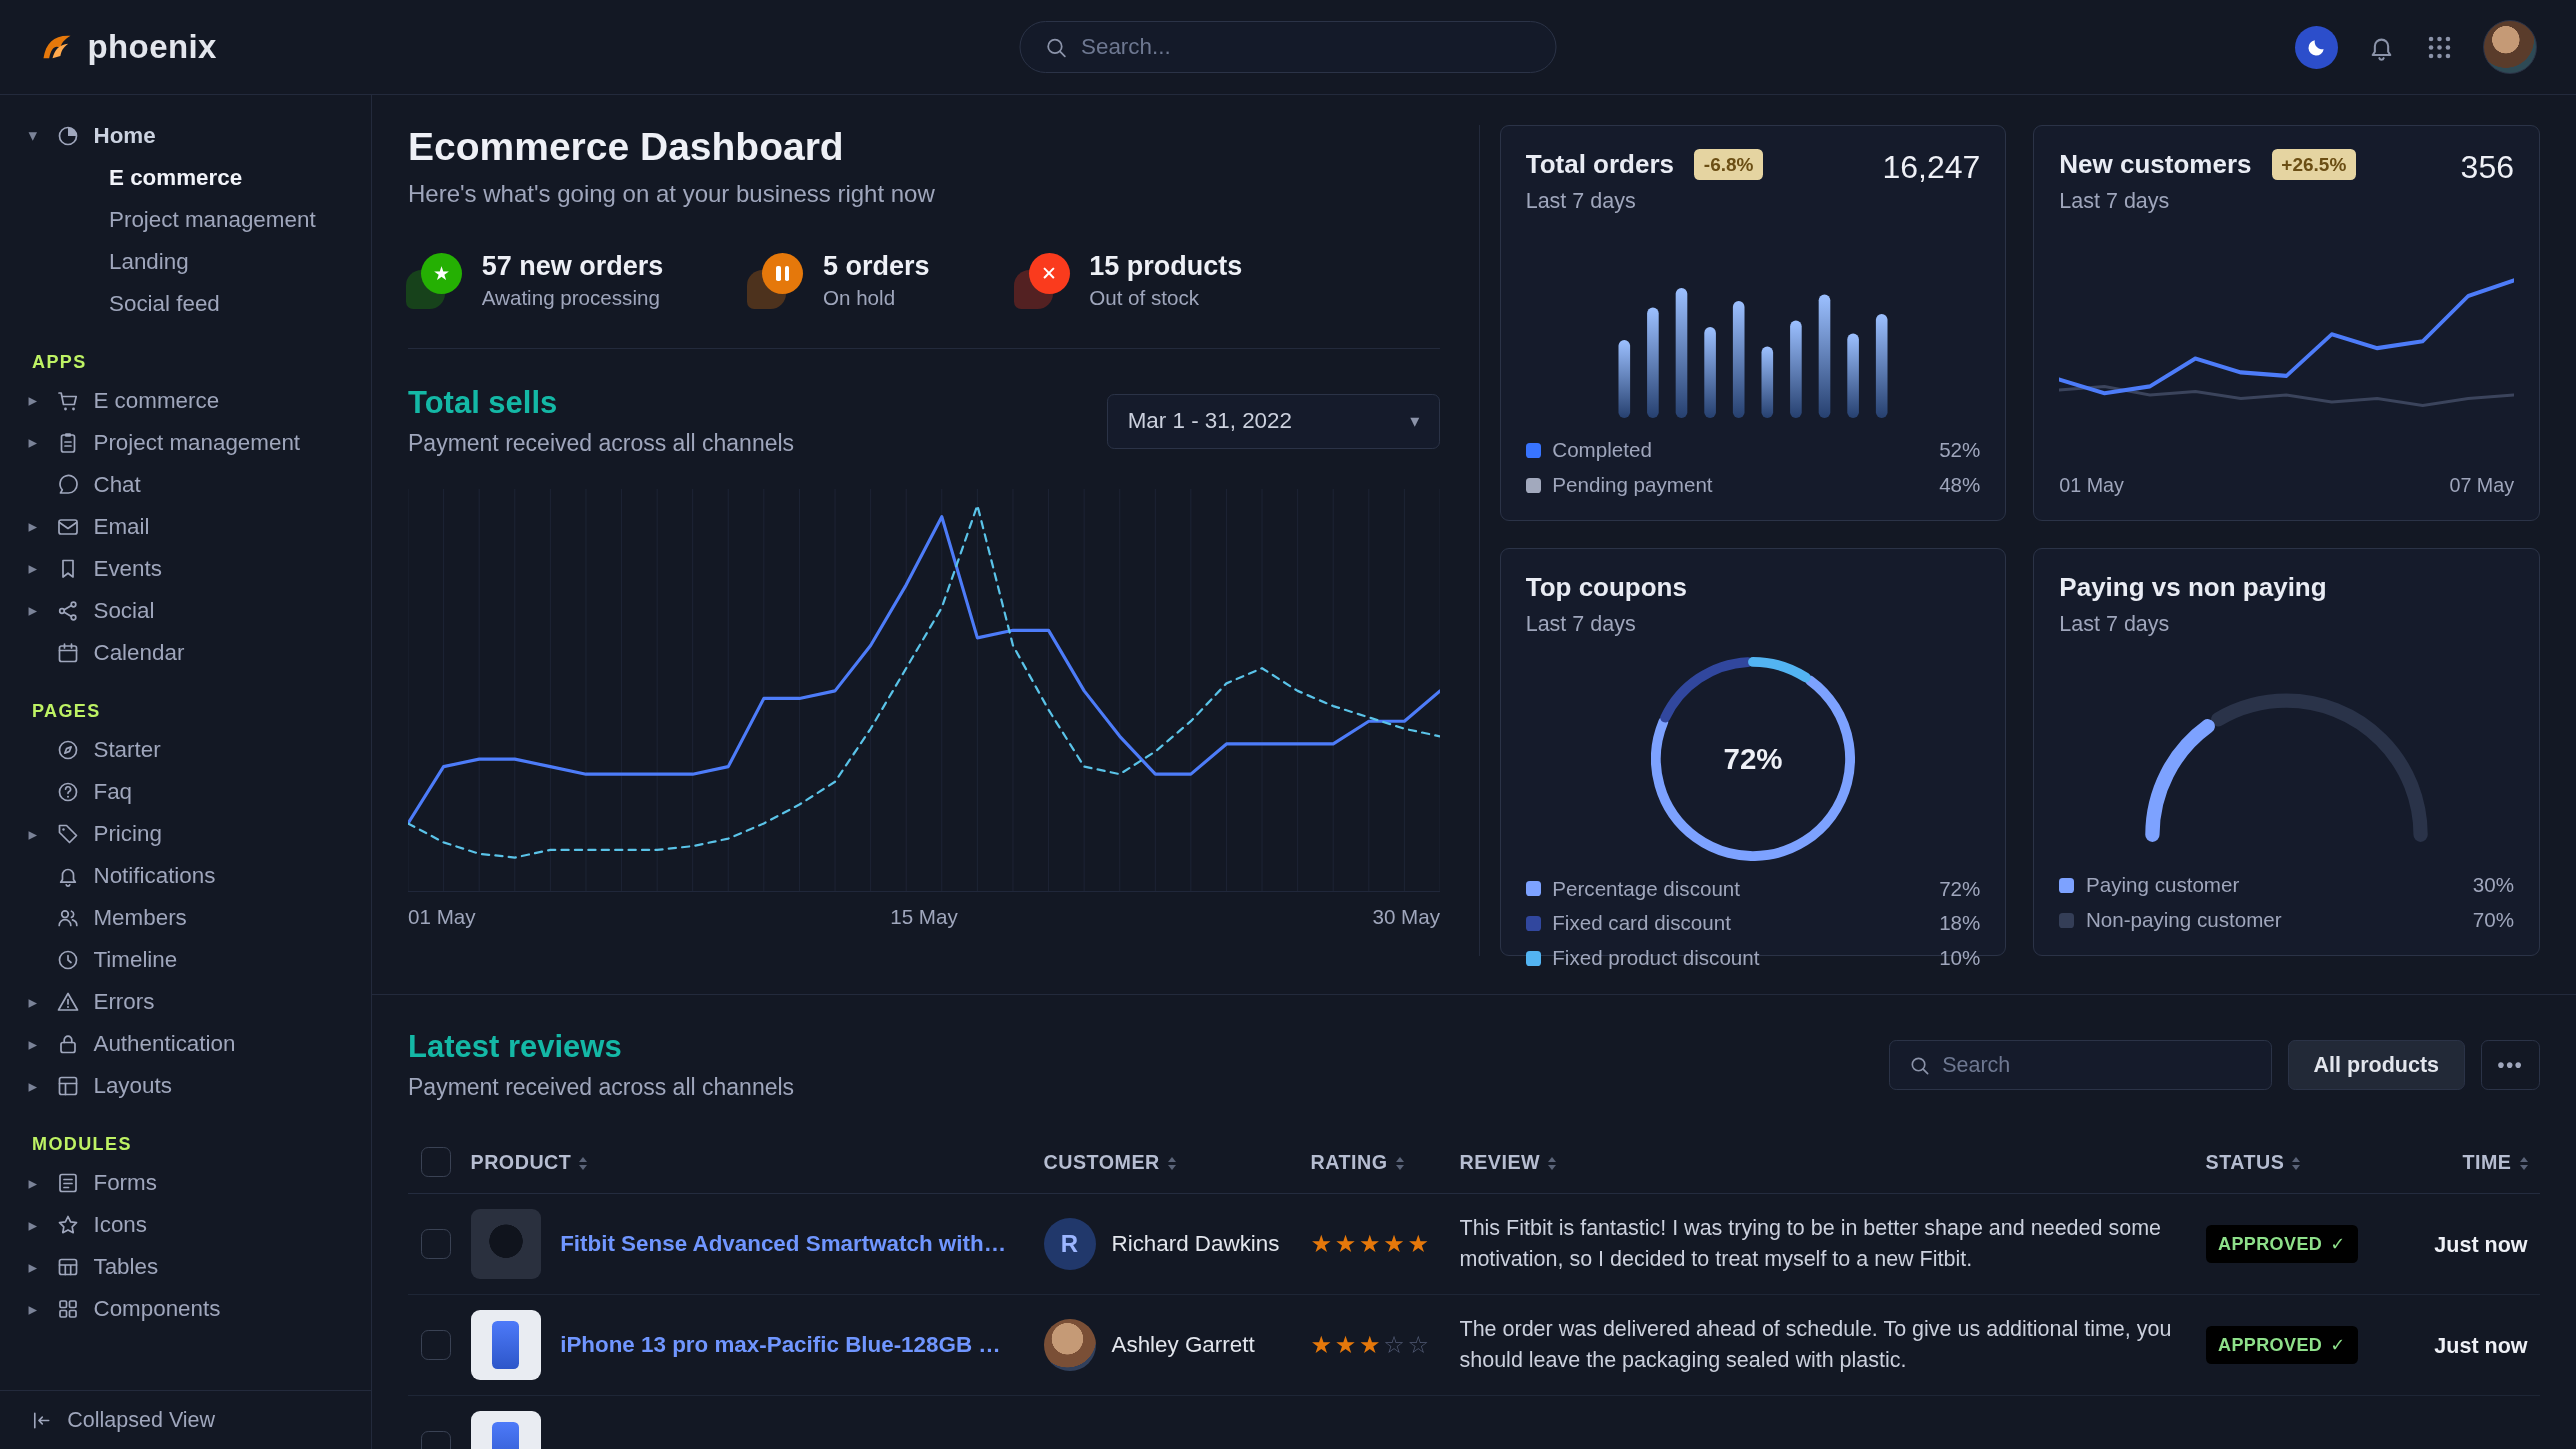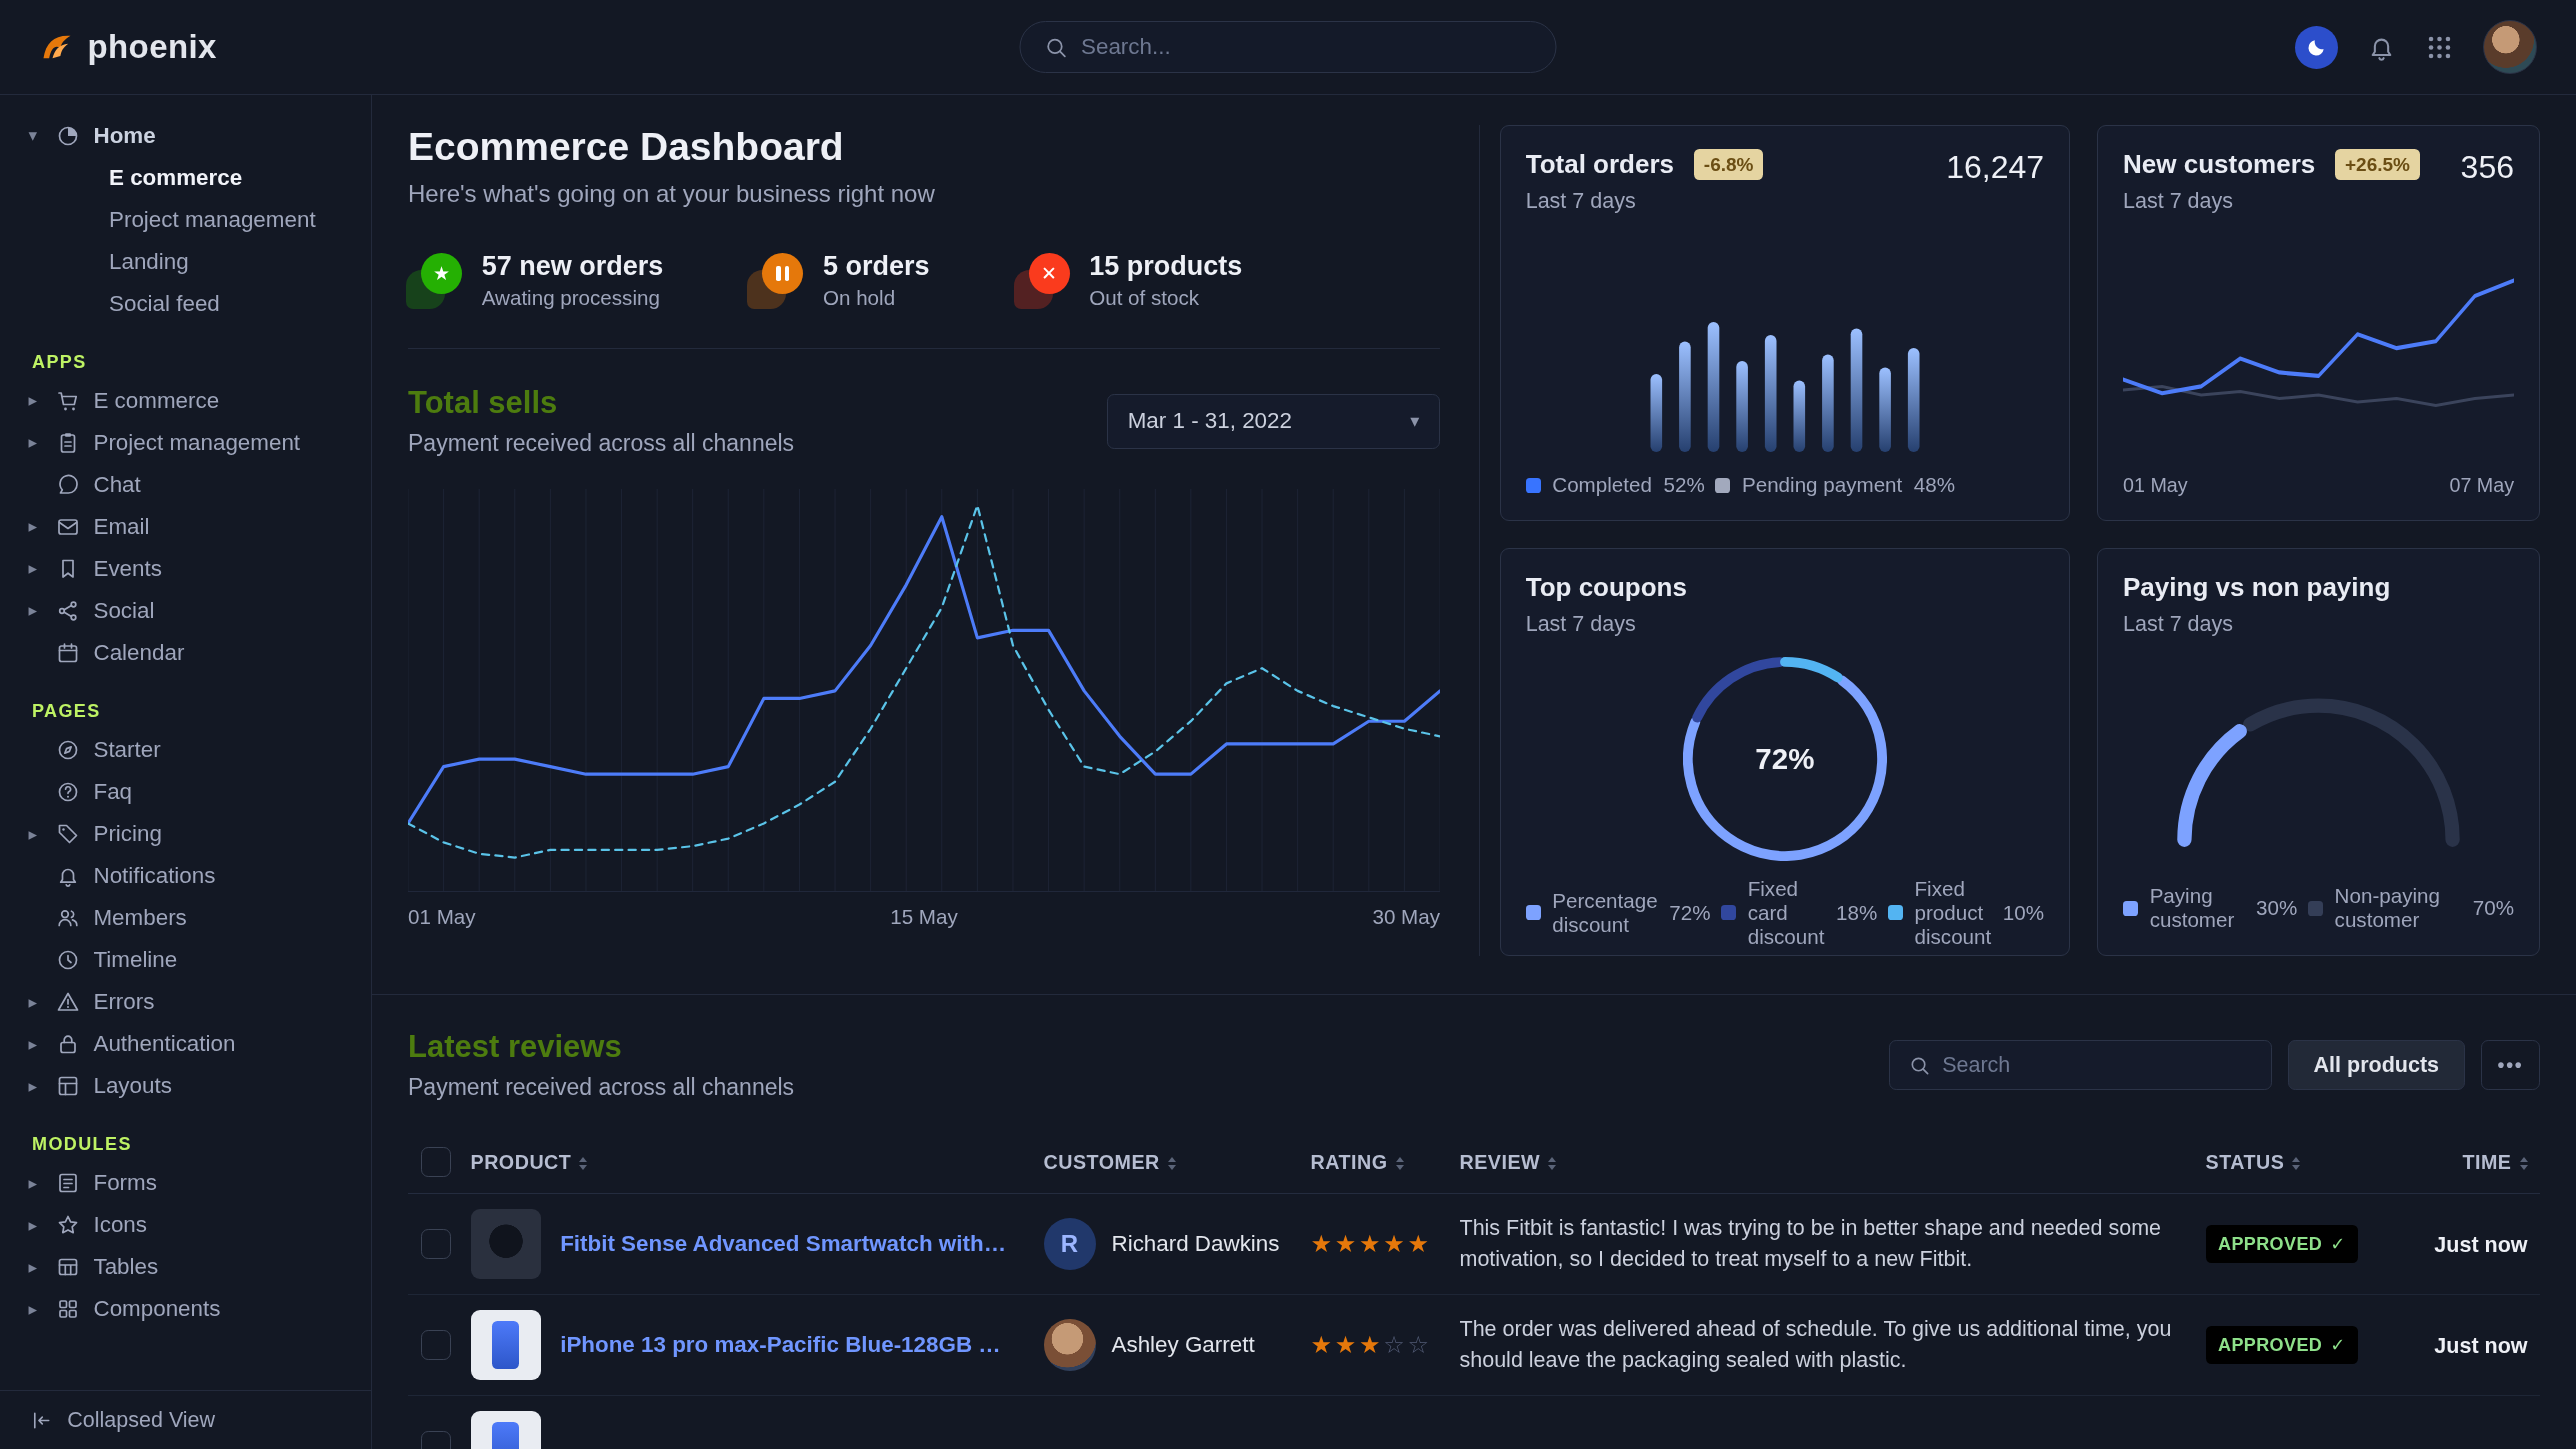--- a/index.html
+++ b/index.html
@@ -47,36 +47,36 @@
 .h1-sub{color:#9fa6bc;font-size:24px;margin-top:10.7px}
 .stats-row{display:flex;gap:86px;margin-top:43px;padding-bottom:38px;border-bottom:0.9px solid #232a3c}
 .stat{display:flex;align-items:center;gap:19.7px}
 .stat-blob{position:relative;width:54px;height:54px;flex-shrink:0}
 .blob-bg{position:absolute;left:-1.8px;bottom:-1.8px;width:39px;height:39px;border-radius:40% 40% 40% 7.2px;background:var(--c);opacity:.28}
 .blob-circle{position:absolute;right:0;top:0;width:41px;height:41px;border-radius:50%;background:var(--c);display:flex;align-items:center;justify-content:center;color:#fff;font-size:19px;font-weight:700}
 .pbar{display:inline-block;width:4.5px;height:15px;background:#fff;border-radius:1.8px;margin:0 2.2px}
 .stat-main{font-size:27px;font-weight:700;color:#eef0f6}
 .stat-cap{font-size:20.6px;color:#9fa6bc;margin-top:4.5px}
 .ts-head{display:flex;align-items:center;justify-content:space-between;margin-top:36px}
-.h2{font-size:31px;font-weight:700;color:#4d7c0f}
+.h2{font-size:31px;font-weight:700;color:#14b8a6}
 .h2-sub{color:#9fa6bc;font-size:23px;margin-top:9px}
 .date-select{display:flex;align-items:center;justify-content:space-between;width:333px;border:0.9px solid #2b3347;border-radius:7.2px;padding:13.4px 19.7px;font-size:22.4px;color:#cbd0dd;background:#151b2b;cursor:pointer}
 .date-select .car{color:#8b93a9;font-size:18px}
 .main-chart{margin-top:32px;height:403px;border-bottom:0.9px solid #20273a}
 .main-chart svg{width:100%;height:100%;display:block}
 .mc-xlabels{display:flex;justify-content:space-between;color:#9fa6bc;font-size:20.6px;margin-top:12.5px}
 
 .card{border:0.9px solid #2b3347;border-radius:9px;background:#151b2b;padding:23px 25px;display:flex;flex-direction:column}
 .card-head{display:flex;align-items:flex-start;justify-content:space-between}
 .card-title-row{display:flex;gap:20px}
 .card-title{font-size:26px;font-weight:700;color:#e9ecf4}
 .badge-warn{background:#e5d4a1;color:#6b4e14;border-radius:5.4px;padding:4.5px 9.8px;font-size:19px;font-weight:700}
 .card-sub{color:#9fa6bc;font-size:21.5px;margin-top:9px}
 .card-value{font-size:32px;font-weight:400;color:#eef0f6}
-.legend{margin-top:auto;display:flex;flex-direction:row;gap:10.7px}
+.legend{margin-top:auto;display:flex;flex-direction:column;gap:10.7px}
 .legend-row{display:flex;align-items:center;gap:11.6px;font-size:20.6px;color:#9fa6bc}
 .legend-row .sw{width:15px;height:15px;border-radius:3.6px;flex-shrink:0}
 .legend-row .val{margin-left:auto}
 .bars-wrap{flex:1;display:flex;align-items:flex-end;justify-content:center;margin:21.5px 0 19.7px}
 .bars-wrap svg{width:286px;height:152px}
 .nc-chart{flex:1;margin-top:27px}
 .nc-chart svg{width:100%;height:100%;display:block}
 .xlabels{display:flex;justify-content:space-between;color:#9fa6bc;font-size:19.7px;margin-top:10.7px}
 .donut-wrap{position:relative;width:204px;height:204px;margin:19.7px auto 16px}
 .donut-wrap svg{width:100%;height:100%}

